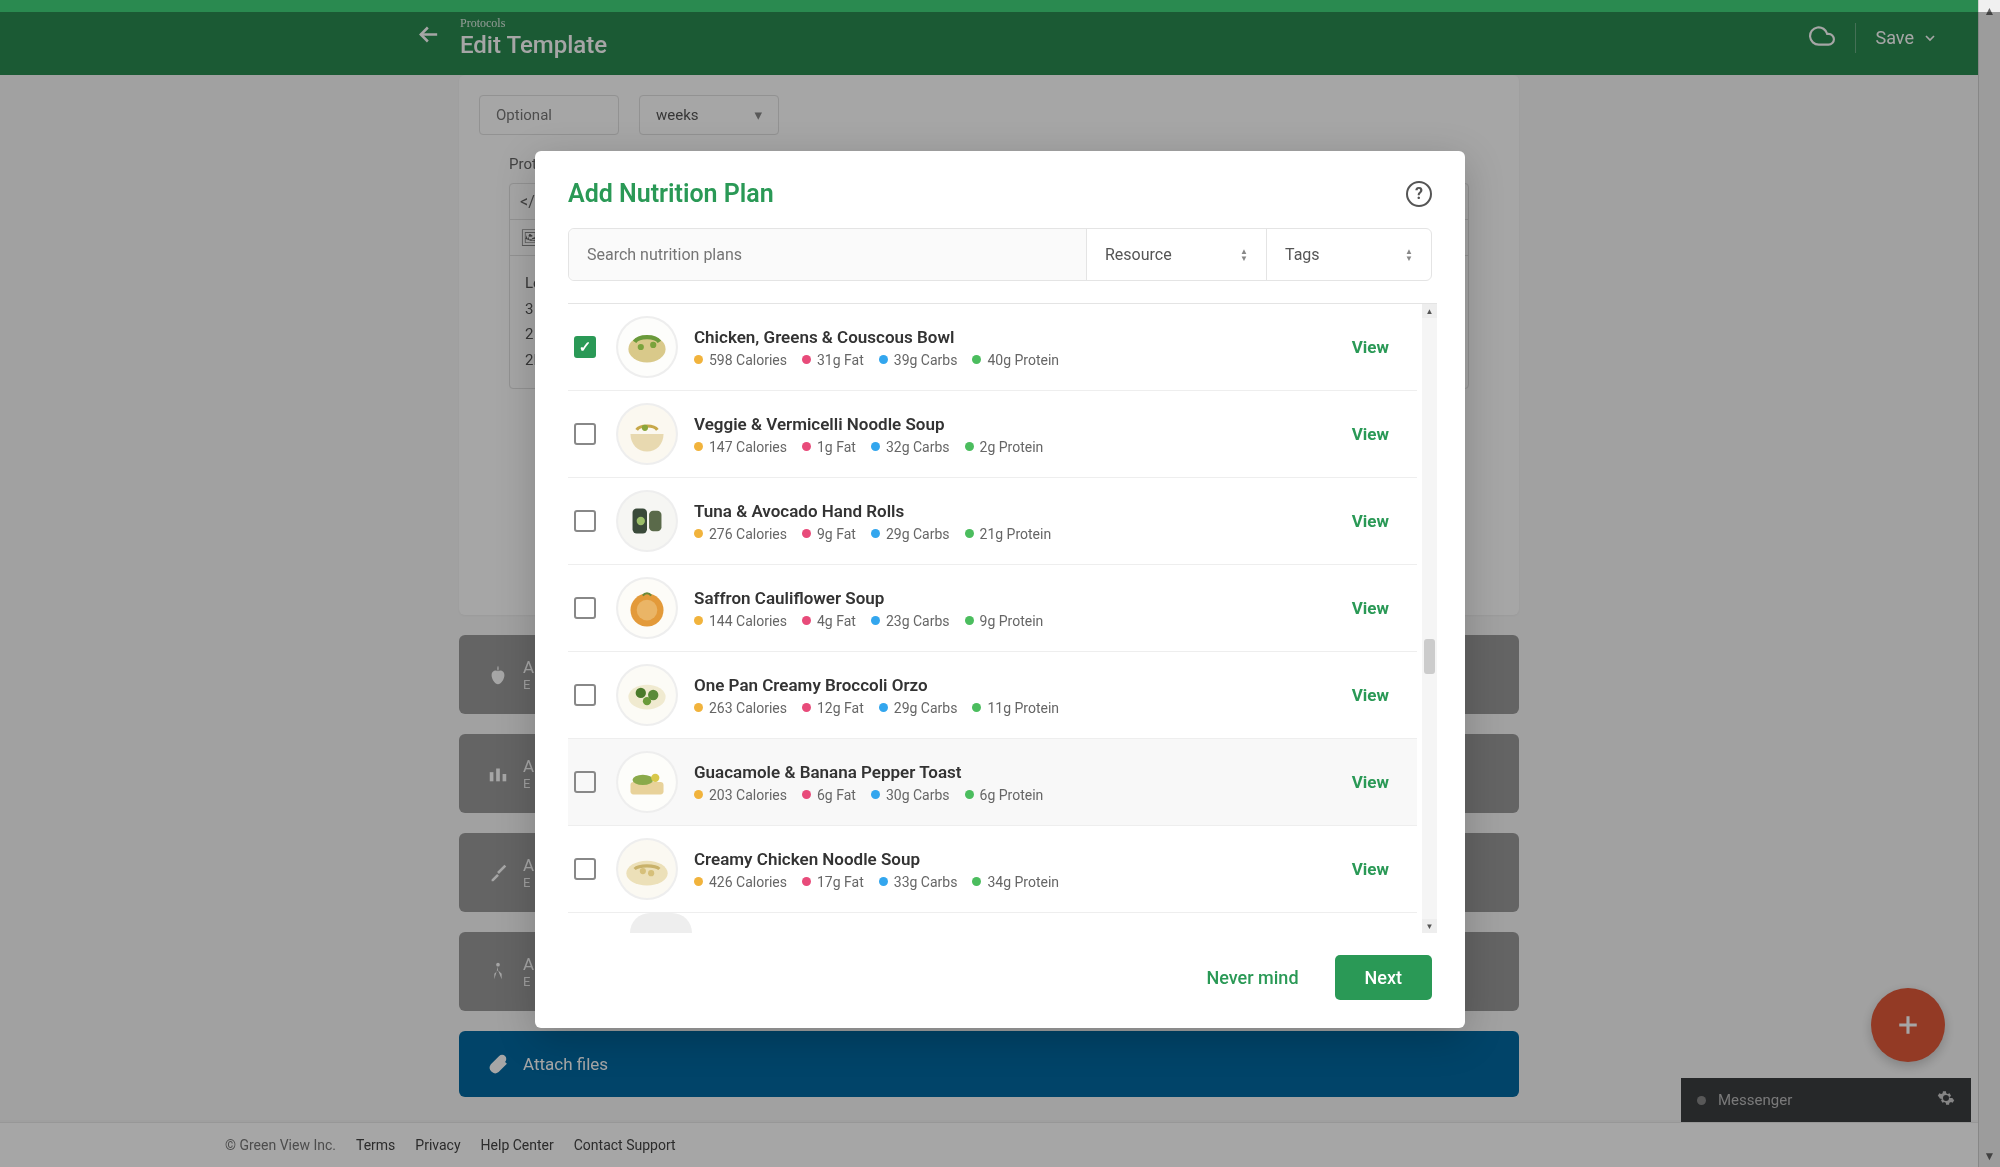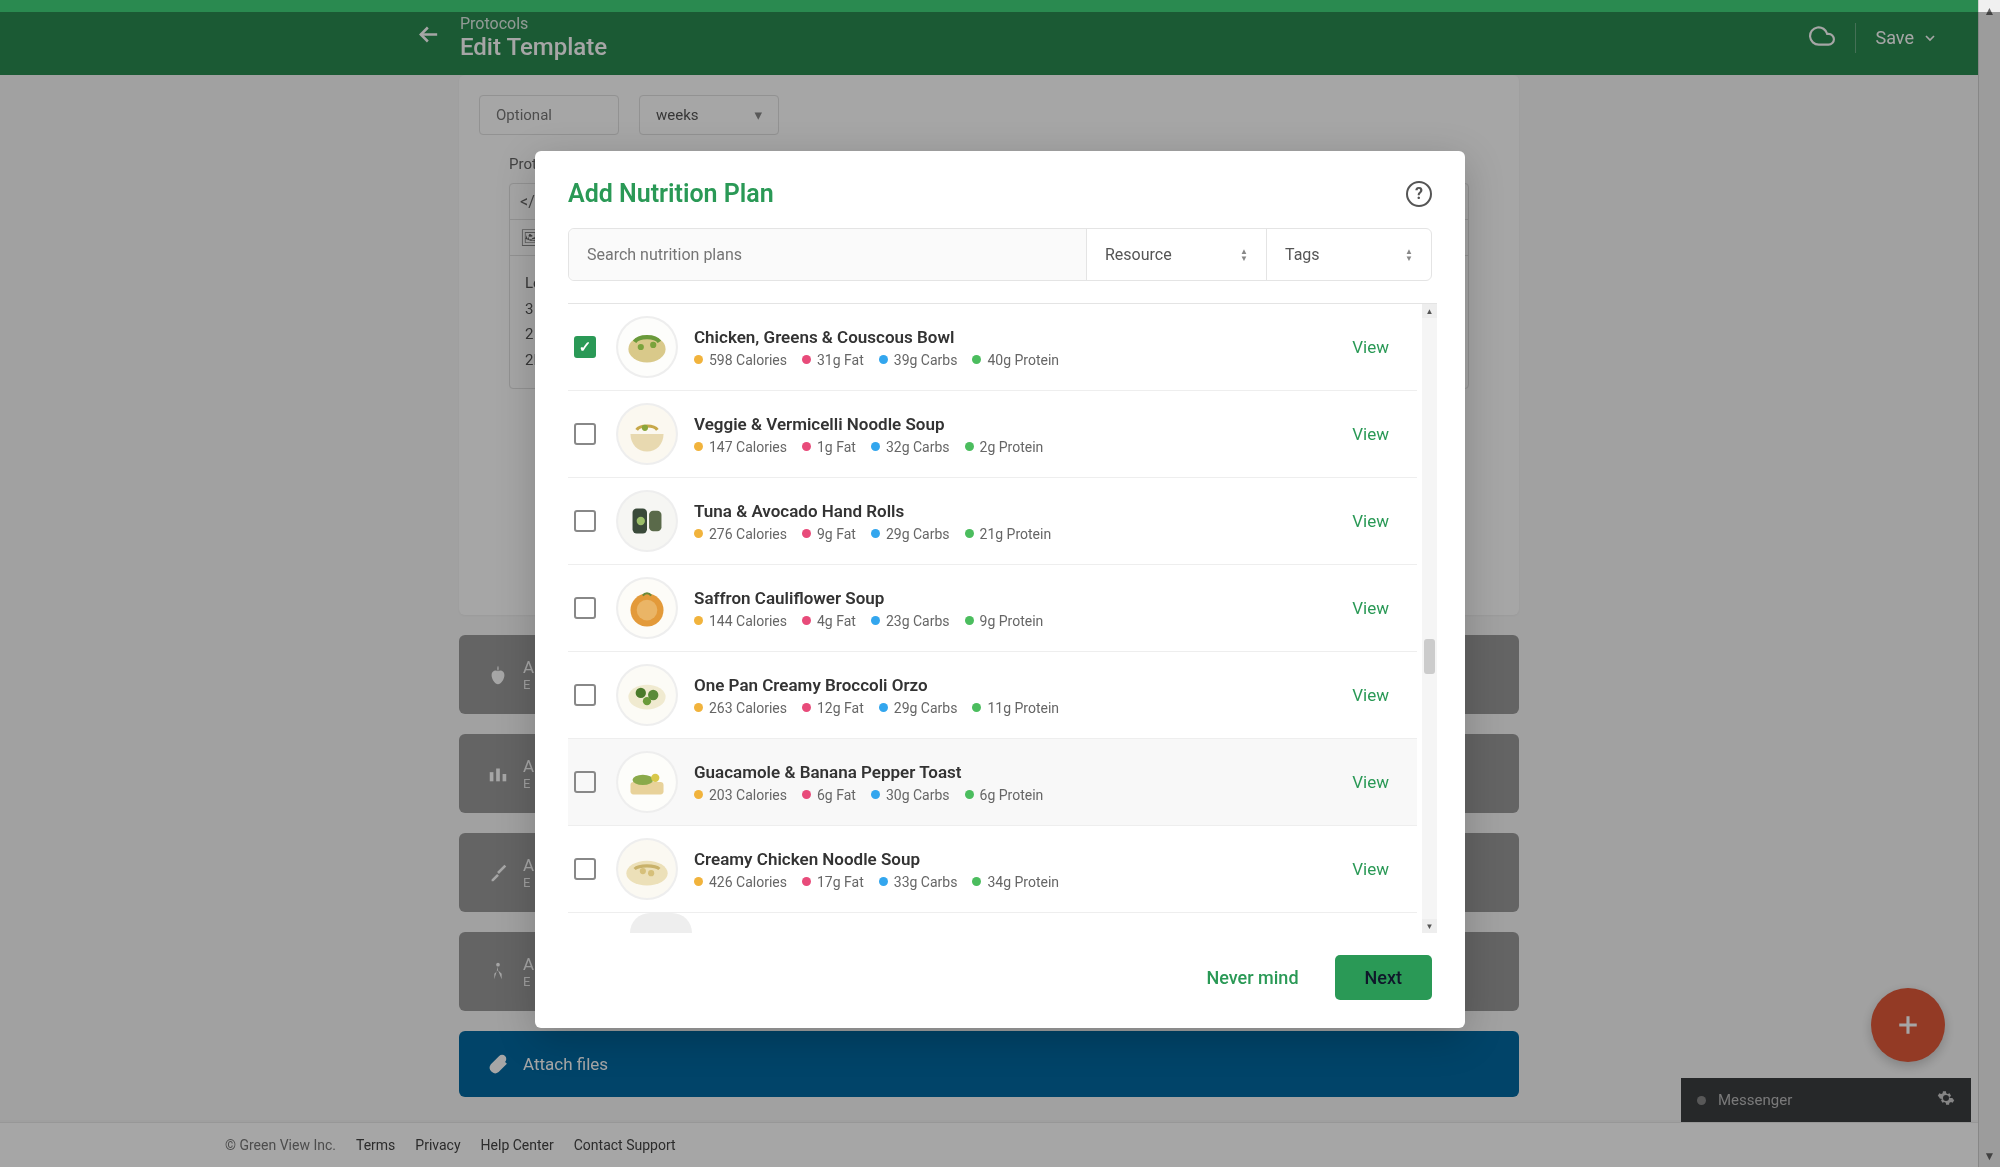--- a/index.html
+++ b/index.html
@@ -5,21 +5,21 @@
 * { margin: 0; padding: 0; box-sizing: border-box; font-family: -apple-system, BlinkMacSystemFont, "Segoe UI", Roboto, Helvetica, Arial, sans-serif; }
 body { background: #f5f5f5; width: 2000px; height: 1167px; overflow: hidden; position: relative; }
 .app-scrollbar { position: absolute; right: 0; top: 0; width: 22px; height: 1167px; background: #f0f0f0; border-left: 1px solid #d0d0d0; }
 .app-scrollbar-arrow { position: absolute; left: 0; right: 0; height: 22px; display: flex; align-items: center; justify-content: center; color: #666; font-size: 12px; }
 .app-scrollbar-arrow.up { top: 0; }
 .app-scrollbar-arrow.down { bottom: 0; }
 
 .header { background: #2a8a50; height: 75px; display: flex; align-items: center; padding: 0 40px 0 420px; position: relative; width: 1978px; }
 .back-icon { color: #fff; font-size: 28px; position: absolute; left: 415px; top: 50%; transform: translateY(-50%); cursor: pointer; }
 .header-text { margin-left: 40px; color: #fff; }
-.header-breadcrumb { font-size: 16px; opacity: 0.85; }
+.header-breadcrumb { font-size: 12px; opacity: 0.85; font-family: Liberation Serif, serif; }
 .header-title { font-size: 24px; font-weight: 500; }
 .header-actions { margin-left: auto; display: flex; align-items: center; gap: 20px; color: #fff; }
 .cloud-icon svg { stroke: #fff; }
 .header-divider { width: 1px; height: 30px; background: rgba(255,255,255,0.3); }
 .save-btn { display: flex; align-items: center; gap: 8px; font-size: 18px; cursor: pointer; }
 
 .page-bg { background: #f8f8f8; height: 1045px; width: 1978px; position: relative; padding-top: 0; }
 .content-card { background: #fff; width: 1060px; margin: 0 auto; border-radius: 6px; box-shadow: 0 1px 3px rgba(0,0,0,0.05); min-height: 540px; padding: 20px; position: relative; margin-top: 0; }
 .content-wrap { width: 1060px; margin: 0 auto; }
 .duration-row { display: flex; gap: 20px; margin-bottom: 20px; font-size: 16px; color: #666; }
@@ -71,25 +71,25 @@
 .thumb { width: 62px; height: 62px; border-radius: 50%; background: #eee; margin-right: 16px; overflow: hidden; flex-shrink: 0; }
 .plan-info { flex: 1; }
 .plan-name { font-weight: 600; font-size: 17px; color: #333; margin-bottom: 5px; }
 .macros { display: flex; gap: 15px; font-size: 14px; color: #666; }
 .macro { display: flex; align-items: center; gap: 6px; }
 .dot { width: 9px; height: 9px; border-radius: 50%; }
 .dot.cal { background: #f1b33c; }
 .dot.fat { background: #e84b7a; }
 .dot.carb { background: #33a6ee; }
 .dot.prot { background: #4bbd5e; }
-.view-link { color: #2a9956; font-size: 17px; font-weight: 400; margin-right: 28px; cursor: pointer; }
+.view-link { color: #2a9956; font-size: 17px; font-weight: 700; margin-right: 28px; cursor: pointer; }
 
 .modal-footer { display: flex; justify-content: flex-end; align-items: center; gap: 36px; margin-top: 22px; }
 .nm-link { color: #2a9956; font-size: 18px; font-weight: 500; cursor: pointer; }
-.next-btn { background: #2a9956; color: #0f172a; font-size: 18px; padding: 12px 30px; border-radius: 5px; cursor: pointer; font-weight: 500; }
+.next-btn { background: #2a9956; color: #ffffff; font-size: 18px; padding: 12px 30px; border-radius: 5px; cursor: pointer; font-weight: 500; }
 
 .thumb svg { width: 100%; height: 100%; }
 </style>
 </head>
 <body>
 
 <div class="header">
   <div class="back-icon">
     <svg width="28" height="28" viewBox="0 0 24 24" fill="none" stroke="#fff" stroke-width="2.2">
         <path d="M19 12H5"></path>

